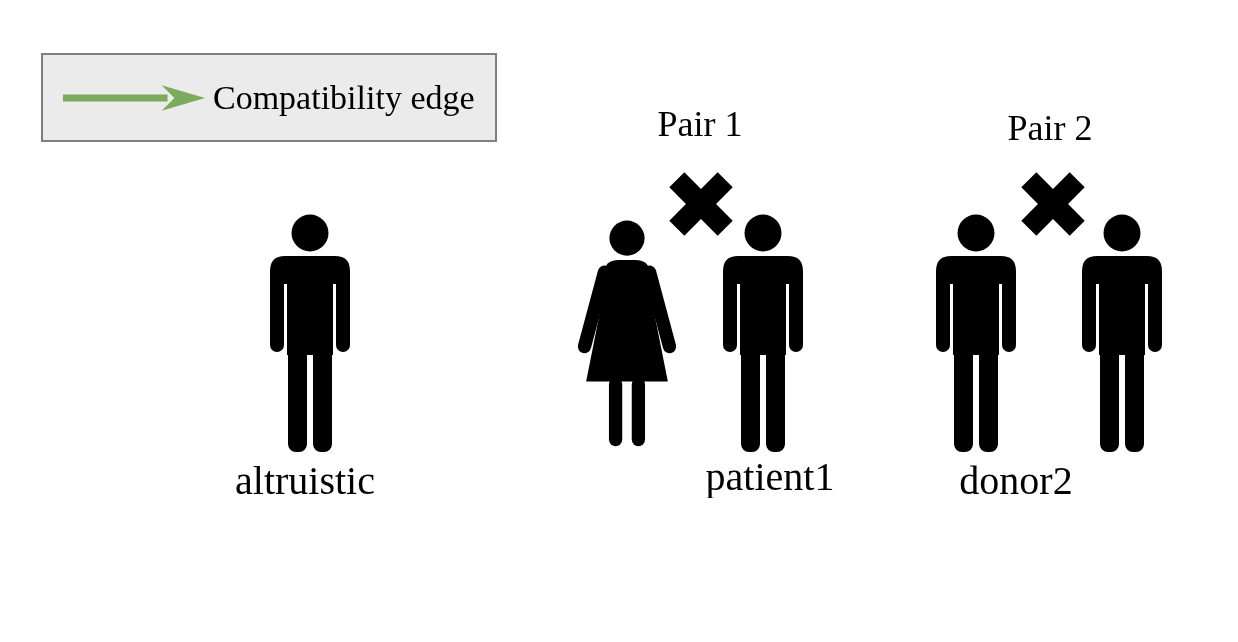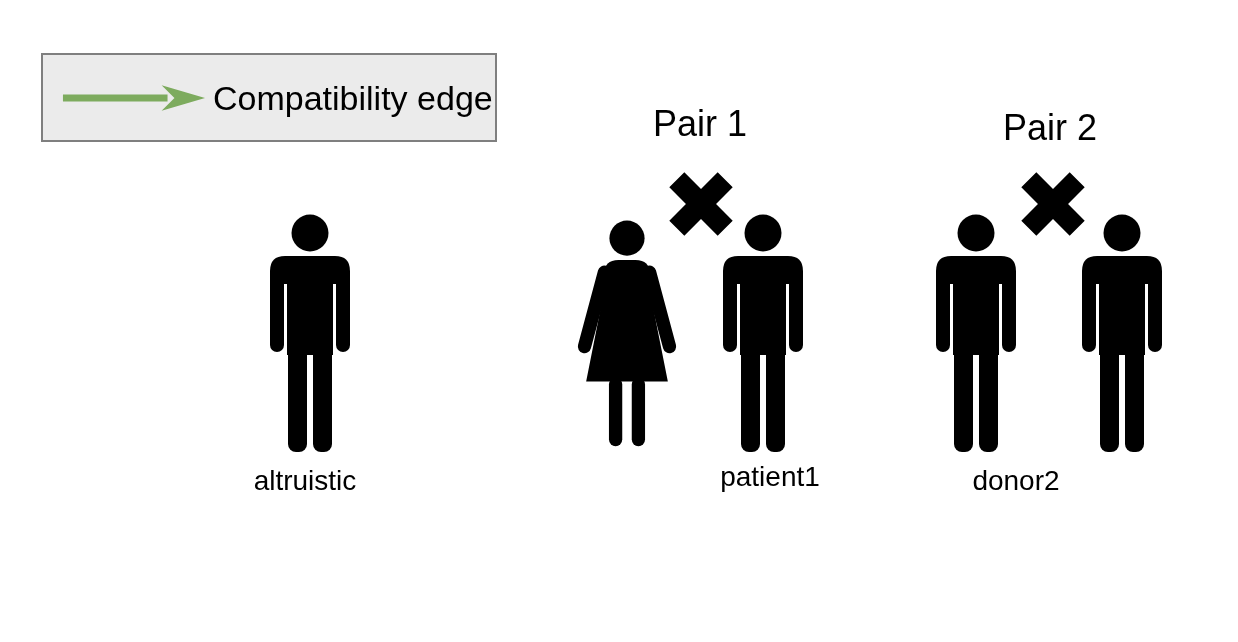--- a/index.html
+++ b/index.html
@@ -1,21 +1,21 @@
 <!DOCTYPE html>
 <html style="--edge-green: #7dab5e; --incompat-red: #9b2a1d; --x-outline: #8a8a8a; --legend-bg: #ebebeb; --legend-border: #7f7f7f; --figure-black: #000000; --text-color: #000000; --canvas-bg: #ffffff;"><head>
 <meta charset="utf-8">
 <style>
   html, body { margin: 0; padding: 0; background: #ffffff; }
   .canvas {
     position: relative;
     width: 1238px;
     height: 498px;
     background: var(--canvas-bg, #ffffff);
-    font-family: Liberation Sans, sans-serif;
+    font-family: Liberation Serif, serif;
     color: var(--text-color, #000000);
     overflow: hidden;
     border-radius: 9px;
   }
   svg { display: block; }
 
   
   .legend {
     position: absolute;
     left: 41px; top: 53px;
@@ -51,21 +51,21 @@
   
   .figure { position: absolute; fill: var(--figure-black, #000000); }
 
   
   .xmark { position: absolute; width: 76px; height: 76px; }
 
   
   .fig-label {
     position: absolute;
     transform: translateX(-50%);
-    font-size: 28px;
+    font-size: 40px;
     line-height: 46px;
     text-align: center;
     white-space: nowrap;
   }
 
   
   .edges {
     position: absolute;
     left: 0; top: 0;
     width: 1238px; height: 642px;

